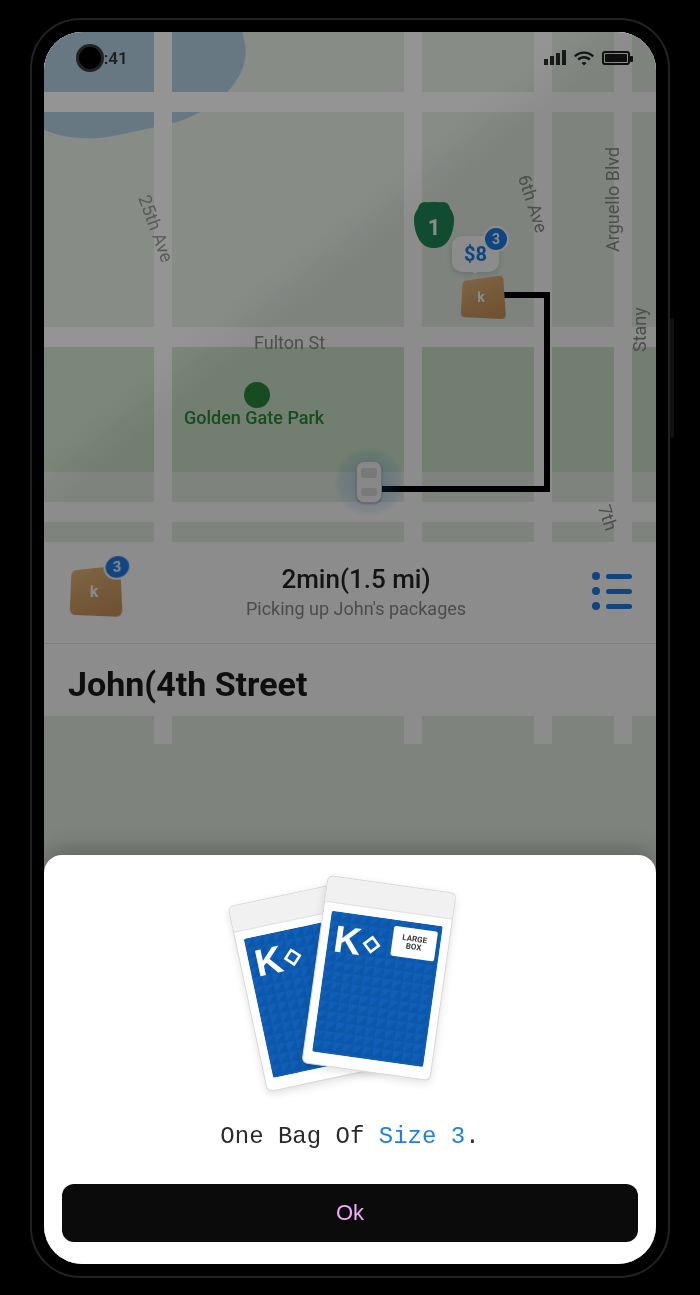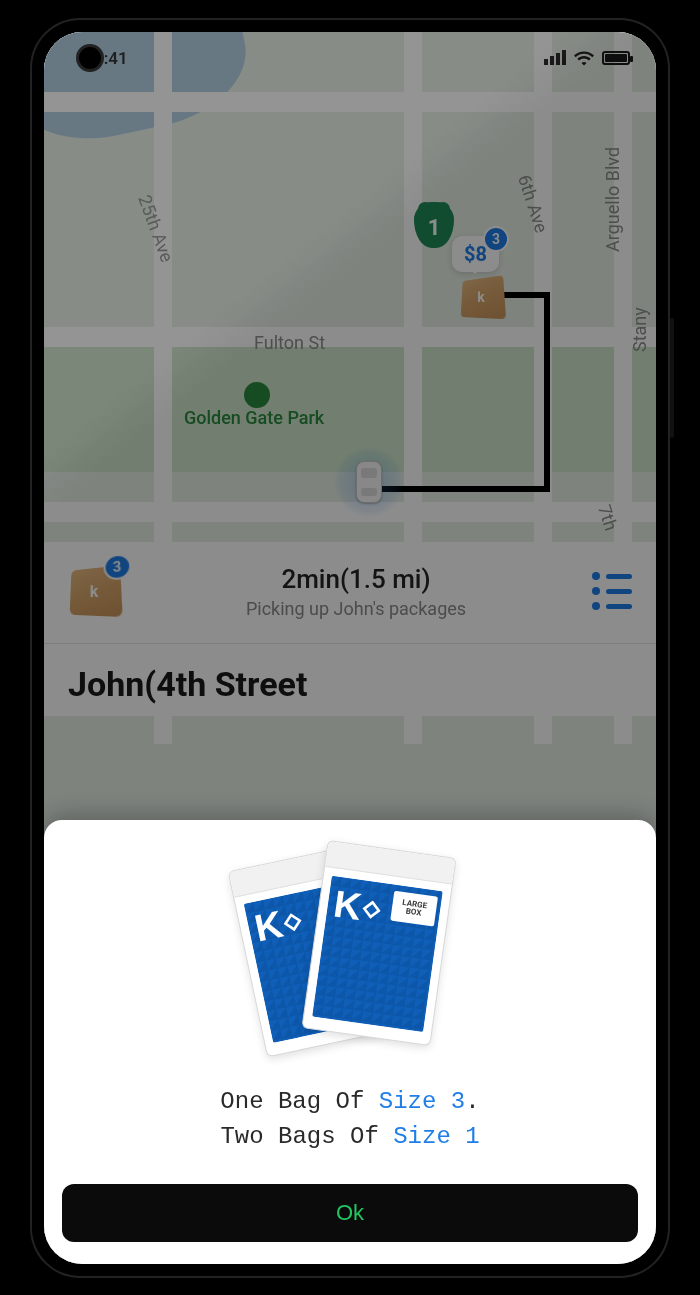--- a/index.html
+++ b/index.html
@@ -255,21 +255,21 @@
     display:flex;flex-direction:column;align-items:center;justify-content:center;font-size:8px;color:#3a3a3a;font-weight:700;line-height:1;
   }
   .env-a{ transform: rotate(-12deg); left:6px; top:8px; }
   .env-b{ transform: rotate(8deg); left:74px; top:0px; }
 
   .sheet-text{ text-align:center; }
   .sheet-line{font-size:24px;color:#2a2a2a;margin:8px 0;font-family:Liberation Mono, monospace;}
   .sheet-line .hl{color:#1f7ee8;}
   .ok-btn{
     margin-top:26px;width:100%;height:58px;border:none;border-radius:12px;
-    background:#0b0b0b;color:#22c55e;font-size:22px;font-weight:500;cursor:pointer;
+    background:#0b0b0b;color:#f0abfc;font-size:22px;font-weight:500;cursor:pointer;
   }
 </style>
 </head>
 <body>
 
 <div class="phone">
   <div class="side-btn"></div>
   <div class="camera"></div>
   <div class="screen">
 
@@ -378,21 +378,18 @@
           <div class="label-patch">
             <span>LARGE</span>
             <span>BOX</span>
           </div>
         </div>
       </div>
       <div class="sheet-text">
         <p class="sheet-line">
           <span>One Bag Of </span><span class="hl">Size 3</span><span>.</span>
         </p>
-        <p class="sheet-line">
-          <span>Two Bags Of </span><span class="hl">Size 1</span>
-        </p>
       </div>
       <button class="ok-btn">Ok</button>
     </div>
 
   </div>
 </div>
 
 </body></html>

